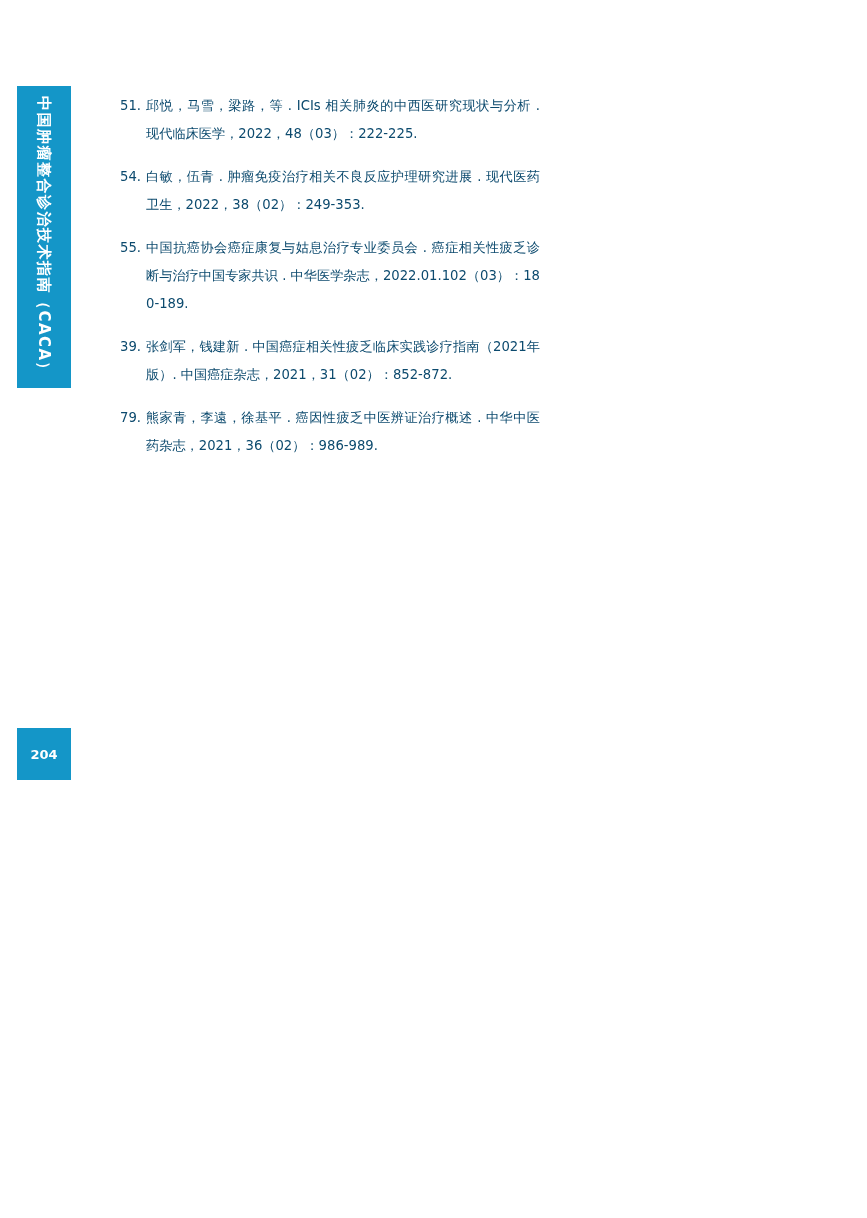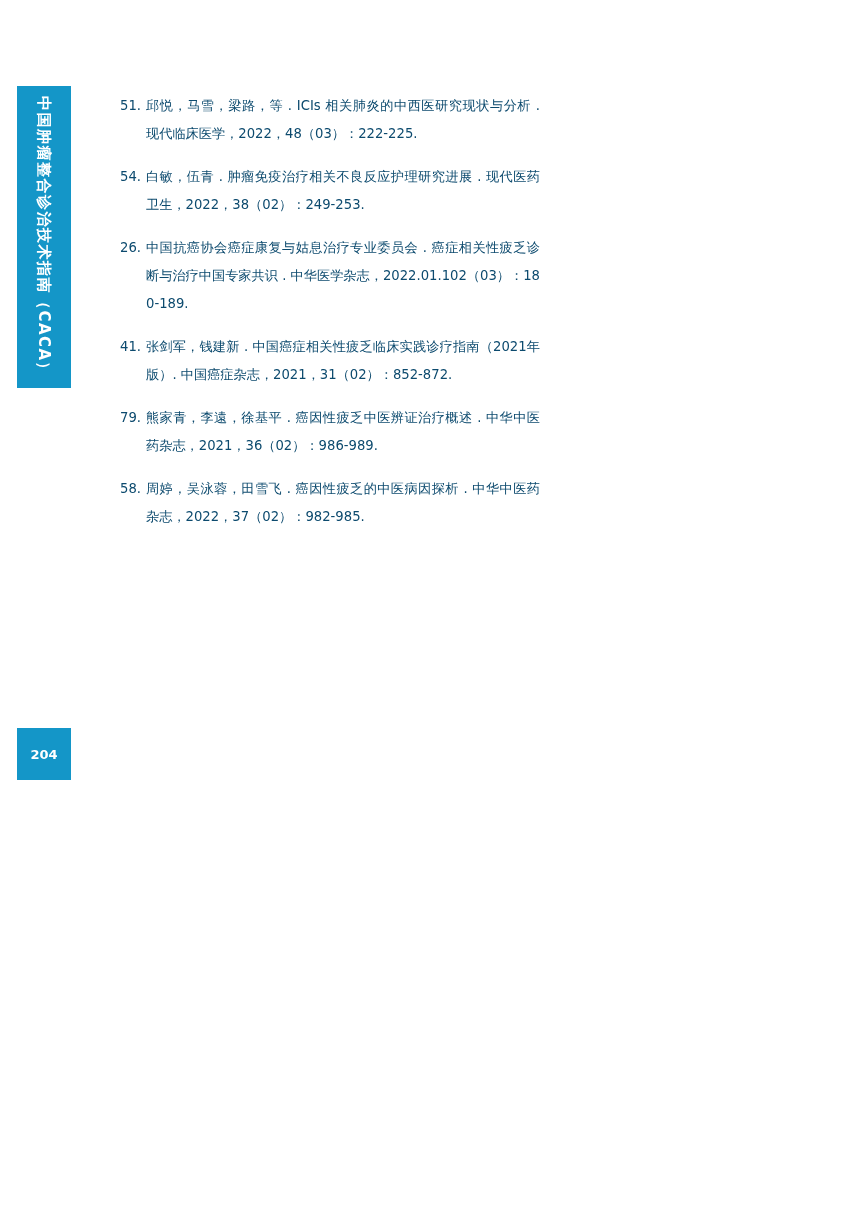--- a/index.html
+++ b/index.html
@@ -106,38 +106,34 @@
 
     <div class="ref-item">
       <span class="ref-num">51.</span>
       <span class="ref-text">邱悦，马雪，梁路，等 . ICIs 相关肺炎的中西医研究现状与分析 . 现代临床医学，2022，48（03）：222-225.</span>
     </div>
 
 
 
     <div class="ref-item">
       <span class="ref-num">54.</span>
-      <span class="ref-text">白敏，伍青 . 肿瘤免疫治疗相关不良反应护理研究进展 . 现代医药卫生，2022，38（02）：249-253.</span>
+      <span class="ref-text">白敏，伍青 . 肿瘤免疫治疗相关不良反应护理研究进展 . 现代医药卫生，2022，38（02）：249-353.</span>
     </div>
 
     <div class="ref-item">
-      <span class="ref-num">26.</span>
+      <span class="ref-num">55.</span>
       <span class="ref-text">中国抗癌协会癌症康复与姑息治疗专业委员会 . 癌症相关性疲乏诊断与治疗中国专家共识 . 中华医学杂志，2022.01.102（03）：180-189.</span>
     </div>
 
     <div class="ref-item">
-      <span class="ref-num">41.</span>
+      <span class="ref-num">39.</span>
       <span class="ref-text">张剑军，钱建新 . 中国癌症相关性疲乏临床实践诊疗指南（2021年版）. 中国癌症杂志，2021，31（02）：852-872.</span>
     </div>
 
     <div class="ref-item">
       <span class="ref-num">79.</span>
       <span class="ref-text">熊家青，李遠，徐基平 . 癌因性疲乏中医辨证治疗概述 . 中华中医药杂志，2021，36（02）：986-989.</span>
     </div>
 
-    <div class="ref-item">
-      <span class="ref-num">58.</span>
-      <span class="ref-text">周婷，吴泳蓉，田雪飞 . 癌因性疲乏的中医病因探析 . 中华中医药杂志，2022，37（02）：982-985.</span>
-    </div>
 
   </div>
 
 </div>
 
 </body></html>

